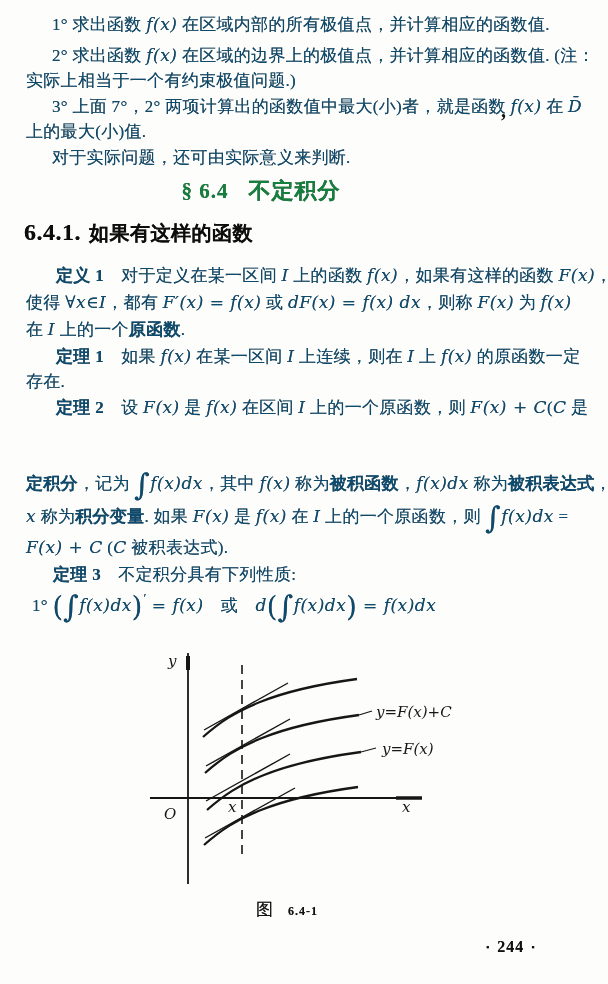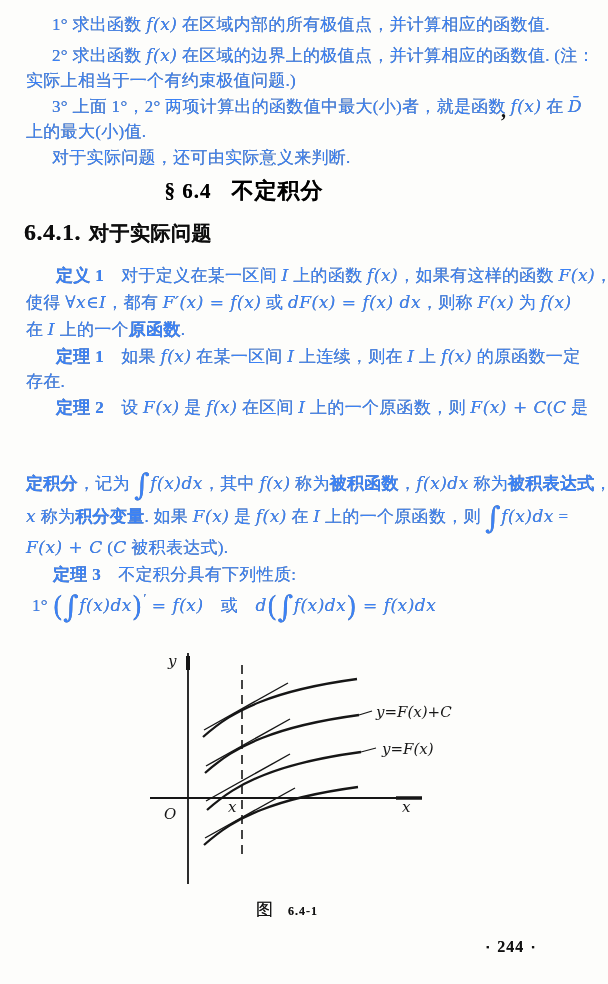--- a/index.html
+++ b/index.html
@@ -14,34 +14,35 @@
     position:relative; width:608px; height:984px;
     background:#fdfdfb;
     overflow:hidden;
   }
   .line {
     position:absolute;
     font-size:17px;
     line-height:24px;
     white-space:nowrap;
     letter-spacing:0.3px;
-    color:#3b82f6;
+    color:#0c4a6e;
     text-shadow:0 0 0.5px rgba(0,0,0,0.55);
   }
   .sg-n { }
   .sg-b { font-weight:bold; }
   .sg-m { font-style:italic; font-family:"DejaVu Serif",serif; letter-spacing:0.5px; }
   .sg-i { font-family:"DejaVu Serif",serif; font-size:30px; line-height:0; vertical-align:-6px; }
   .sg-p { font-family:"DejaVu Serif",serif; font-size:27px; line-height:0; vertical-align:-5px; }
   .sg-pr{ font-style:italic; font-size:13px; line-height:0; vertical-align:9px; }
   #heading {
     position:absolute; left:0; top:176; width:488px; top:176px;
     text-align:center; font-weight:bold; font-size:22px;
-    letter-spacing:1px; color:#000000;
+    letter-spacing:1px; color:#15803d;
     text-shadow:0 0 0.6px rgba(0,0,0,0.7);
+    padding-left:17px;
   }
   #heading .hnum { margin-right:20px; font-size:21px; }
   #subheading {
     position:absolute; left:24px; top:219px;
     font-weight:bold; font-size:20px; color:#0d0d0d;
     letter-spacing:0.5px;
     text-shadow:0 0 0.6px rgba(0,0,0,0.7);
   }
   #subheading .snum { margin-right:8px; font-size:24px; }
   #figure { position:absolute; left:140px; top:648px; }
@@ -69,31 +70,31 @@
   }
 </style>
 </head>
 <body>
 
 <div id="page">
 
   <div class="line" style="left:52px;top:12px"><span class="sg-n">1°  求出函数 </span><span class="sg-m">f(x)</span><span class="sg-n"> 在区域内部的所有极值点，并计算相应的函数值.</span></div>
   <div class="line" style="left:52px;top:43px"><span class="sg-n">2°  求出函数 </span><span class="sg-m">f(x)</span><span class="sg-n"> 在区域的边界上的极值点，并计算相应的函数值. (注：</span></div>
   <div class="line" style="left:26px;top:69px"><span class="sg-n">实际上相当于一个有约束极值问题.)</span></div>
-  <div class="line" style="left:52px;top:94px"><span class="sg-n">3°  上面 1°，2° 两项计算出的函数值中最大(小)者，就是函数 </span><span class="sg-m">f(x)</span><span class="sg-n"> 在 </span><span class="sg-m">D̄</span></div>
+  <div class="line" style="left:52px;top:94px"><span class="sg-n">3°  上面 7°，2° 两项计算出的函数值中最大(小)者，就是函数 </span><span class="sg-m">f(x)</span><span class="sg-n"> 在 </span><span class="sg-m">D̄</span></div>
   <div class="line" style="left:26px;top:120px"><span class="sg-n">上的最大(小)值.</span></div>
   <div class="line" style="left:52px;top:146px"><span class="sg-n">对于实际问题，还可由实际意义来判断.</span></div>
   <span id="stray-mark">’</span>
 
   <div id="heading">
     <span class="hnum">§ 6.4</span><span>不定积分</span>
   </div>
 
   <div id="subheading">
-    <span class="snum">6.4.1.</span><span>对于实际问题</span>
+    <span class="snum">6.4.1.</span><span>如果有这样的函数</span>
   </div>
 
   <div class="line" style="left:56px;top:263px"><span class="sg-b">定义 1</span><span class="sg-n">　对于定义在某一区间 </span><span class="sg-m">I</span><span class="sg-n"> 上的函数 </span><span class="sg-m">f(x)</span><span class="sg-n">，如果有这样的函数 </span><span class="sg-m">F(x)</span><span class="sg-n">，</span></div>
   <div class="line" style="left:26px;top:290px"><span class="sg-n">使得 </span><span class="sg-m">∀x∈I</span><span class="sg-n">，都有 </span><span class="sg-m">F′(x) = f(x)</span><span class="sg-n"> 或 </span><span class="sg-m">dF(x) = f(x) dx</span><span class="sg-n">，则称 </span><span class="sg-m">F(x)</span><span class="sg-n"> 为 </span><span class="sg-m">f(x)</span></div>
   <div class="line" style="left:26px;top:317px"><span class="sg-n">在 </span><span class="sg-m">I</span><span class="sg-n"> 上的一个</span><span class="sg-b">原函数</span><span class="sg-n">.</span></div>
 
   <div class="line" style="left:56px;top:344px"><span class="sg-b">定理 1</span><span class="sg-n">　如果 </span><span class="sg-m">f(x)</span><span class="sg-n"> 在某一区间 </span><span class="sg-m">I</span><span class="sg-n"> 上连续，则在 </span><span class="sg-m">I</span><span class="sg-n"> 上 </span><span class="sg-m">f(x)</span><span class="sg-n"> 的原函数一定</span></div>
   <div class="line" style="left:26px;top:370px"><span class="sg-n">存在.</span></div>
 
   <div class="line" style="left:56px;top:395px"><span class="sg-b">定理 2</span><span class="sg-n">　设 </span><span class="sg-m">F(x)</span><span class="sg-n"> 是 </span><span class="sg-m">f(x)</span><span class="sg-n"> 在区间 </span><span class="sg-m">I</span><span class="sg-n"> 上的一个原函数，则 </span><span class="sg-m">F(x) + C</span><span class="sg-n">(</span><span class="sg-m">C</span><span class="sg-n"> 是</span></div>

